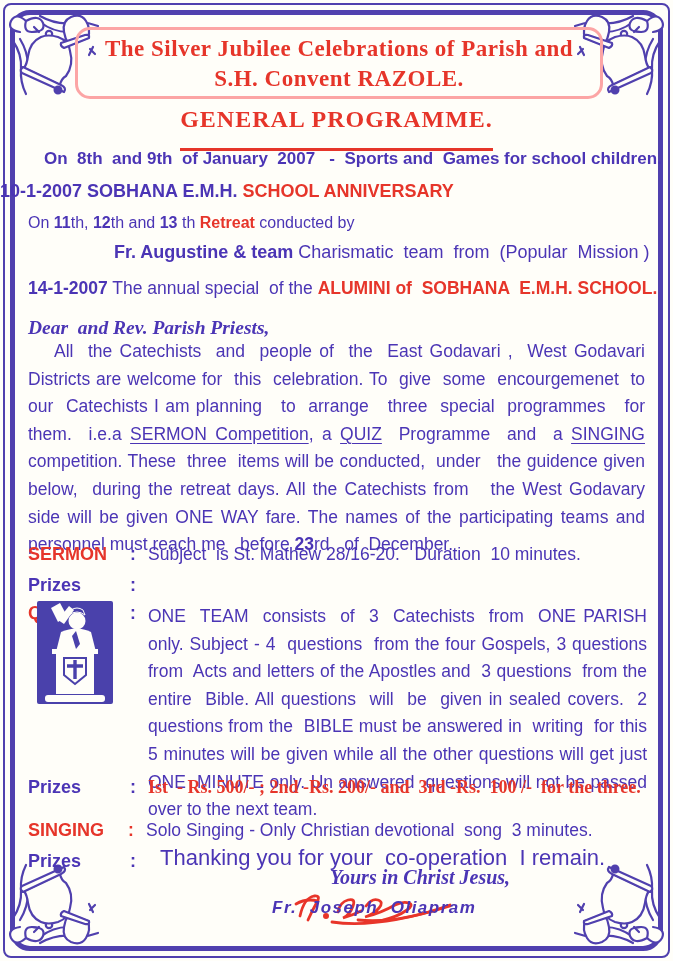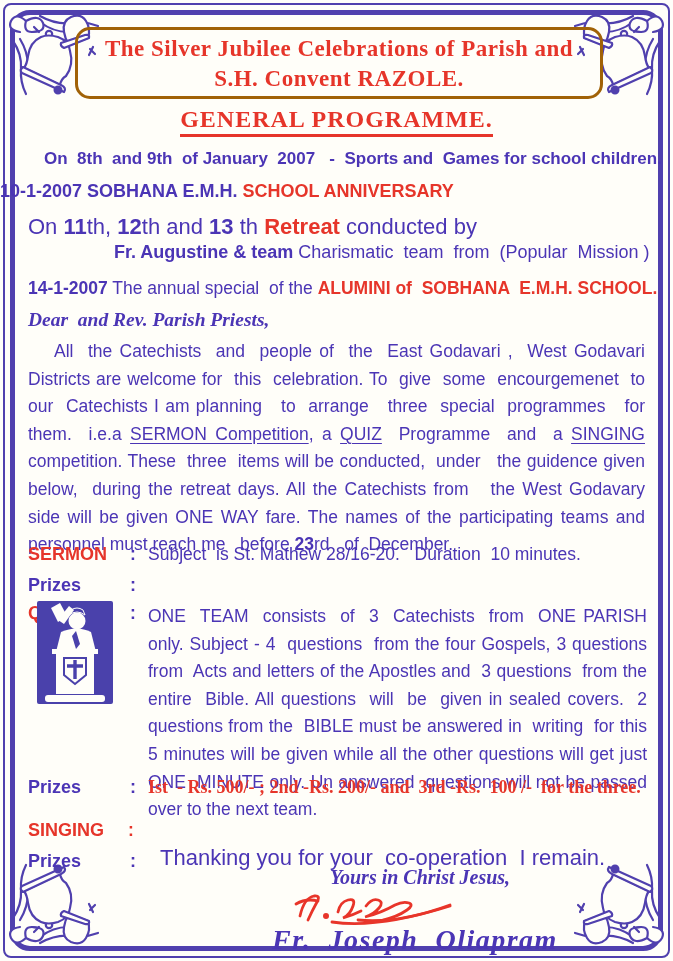--- a/index.html
+++ b/index.html
@@ -16,40 +16,40 @@
   .frame-outer{position:absolute;inset:3px;border:2px solid var(--purple);border-radius:8px;}
   .frame-inner{position:absolute;inset:10px;border:5px solid var(--purple);border-radius:20px;}
   .corner{position:absolute;width:100px;height:100px;}
   .corner.tl{left:4px;top:7px;}
   .corner.tr{right:4px;top:7px;transform:scaleX(-1);}
   .corner.bl{left:4px;bottom:9px;transform:scaleY(-1);}
   .corner.br{right:4px;bottom:9px;transform:scale(-1,-1);}
   
   .title-box{
     position:absolute;left:75px;right:70px;top:27px;height:62px;
-    border:3px solid #a16207;border-radius:15px;
+    border:3px solid #fca5a5;border-radius:15px;
     text-align:center;color:var(--red);
     font-family:"Liberation Serif",serif;font-weight:bold;
     font-size:23px;line-height:30px;padding-top:4px;
     letter-spacing:0.5px;
   }
   .prog-heading{
     position:absolute;top:106px;left:0;right:0;text-align:center;
     font-family:"Liberation Serif",serif;font-weight:bold;font-size:24px;
     color:var(--red);letter-spacing:1px;
   }
-  .prog-heading .inner{display:inline-block;border-bottom:3px solid var(--red);padding-bottom:1px;}
+  .prog-heading .inner{display:inline-block;border-bottom:3px solid var(--red);padding-bottom:15px;}
   
   .l{position:absolute;white-space:nowrap;}
   .s1{top:149px;left:44px;font-size:17px;}
   .s2{top:181px;left:0;right:0;font-size:18px;white-space:nowrap;}
-  .s3{top:214px;left:28px;font-size:22px;}
+  .s3{top:214px;left:28px;font-size:16px;}
   .s4{top:242px;left:114px;font-size:18px;}
   .s5{top:278px;left:28px;font-size:17.5px;}
-  .salutation{top:308px;left:28px;font-size:19.5px;}
+  .salutation{top:316px;left:28px;font-size:19.5px;}
   .para{
     position:absolute;top:338px;left:28px;right:28px;margin:0;
     font-size:17.5px;line-height:27.6px;text-align:justify;text-indent:26px;
   }
   
   .row{position:absolute;left:28px;right:26px;font-size:17.5px;margin-top:33px;}
   .row .lbl{position:absolute;left:0;top:0;font-weight:bold;font-size:18px;}
   .row .lbl.red{color:var(--red);}
   .row .colon{position:absolute;left:102px;top:0;font-weight:bold;}
   .row .cnt{display:block;margin-left:120px;}
@@ -59,22 +59,22 @@
   .row-quiz .cnt{text-align:justify;line-height:27.6px;}
   .row-prizes2{top:744px;font-size:18px;}
   .row-singing{top:787px;}
   .row-singing .colon{color:var(--red);left:100px;}
   .row-singing .cnt{margin-left:118px;}
   .row-prizes3{top:818px;font-size:18px;}
   .closing{top:845px;left:160px;font-size:22px;}
   .signoff{top:866px;left:330px;font-size:20px;}
   .sig-svg{position:absolute;top:889px;left:292px;}
   .signed-name{
-    top:924px;left:272px;font-size:28px;color:var(--blue);
-    font-family:Liberation Serif, serif;font-weight:bold;font-style:italic;
+    top:898px;left:272px;font-size:17px;color:var(--blue);
+    font-family:Liberation Sans, sans-serif;font-weight:bold;font-style:italic;
     letter-spacing:1.5px;
   }
   .clipart{position:absolute;left:36px;top:600px;}
   
   .seg{white-space:pre-wrap;}
   .b{font-weight:bold;}
   .u{text-decoration:underline;text-underline-offset:3px;}
   .it{font-style:italic;}
   .sf{font-family:"Liberation Serif",serif;}
   .red{color:var(--red);}
@@ -168,20 +168,21 @@
 
 <div class="row row-prizes2">
   <span class="lbl">Prizes</span>
   <span class="colon">:</span>
   <span class="cnt"><span class="seg b sf red">Ist  - Rs. 500/- ; 2nd -Rs. 200/- and  3rd -Rs.  100 /-  for the three.</span></span>
 </div>
 
 <div class="row row-singing">
   <span class="lbl red">SINGING</span>
   <span class="colon">:</span>
+  <span class="cnt"><span class="seg">Solo Singing - Only Christian devotional  song  3 minutes.</span></span>
 </div>
 <div class="row row-prizes3">
   <span class="lbl">Prizes</span>
   <span class="colon">:</span>
 </div>
 
 <div class="l closing"><span class="seg">Thanking you for your  co-operation  I remain.</span></div>
 <div class="l signoff"><span class="seg b it sf">Yours in Christ Jesus,</span></div>
 
 <svg class="sig-svg" width="180" height="40" viewBox="0 0 180 40">

